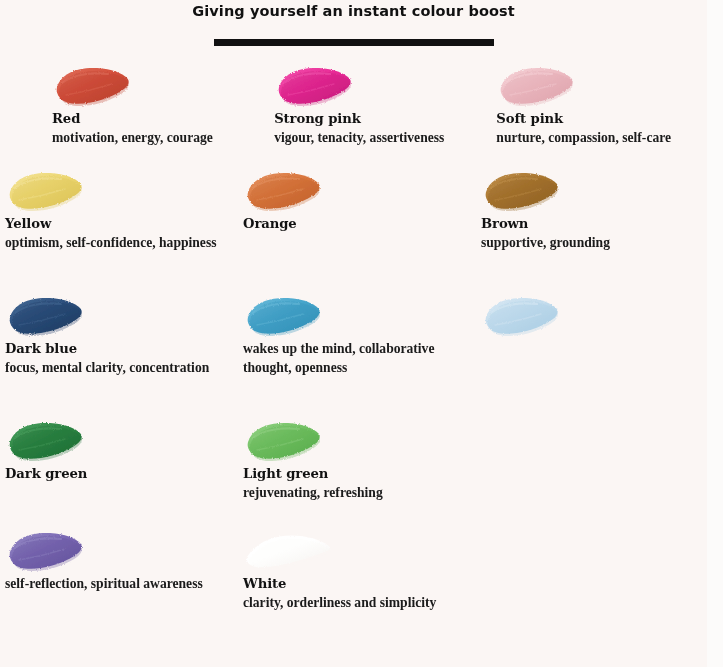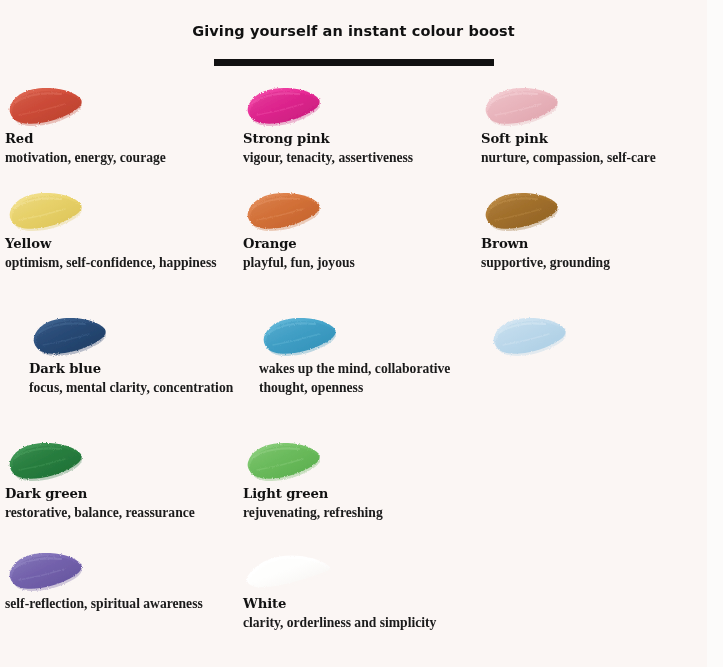--- a/index.html
+++ b/index.html
@@ -17,21 +17,21 @@
     position: relative;
     width: 707px;
     height: 667px;
     background: #fbf6f4;
     box-sizing: border-box;
     overflow: hidden;
   }
 
   
   #header {
-    padding-top: 20px;
+    padding-top: 0;
     text-align: center;
   }
   #title {
     font-family: "DejaVu Sans", "Liberation Sans", sans-serif;
     font-weight: bold;
     font-size: 14.5px;
     color: #111111;
     letter-spacing: 0.1px;
     line-height: 22px;
   }
@@ -93,21 +93,21 @@
 <body>
 
 <div id="page">
 
   <div id="header">
     <div id="title">Giving yourself an instant colour boost</div>
     <div id="title-rule"></div>
   </div>
 
   <div id="grid">
-      <div class="row" style="height: 105px;">
+      <div class="row" style="height: 105px; padding-left: 47px;">
         <div class="cell col-0">
           <div class="swatch-wrap">
   <svg class="swatch" width="92" height="46" viewBox="0 0 92 46" aria-hidden="true">
     <defs>
       <linearGradient id="bs0g" x1="0" y1="0" x2="1" y2="1">
         <stop offset="0%" stop-color="#e0705c"></stop>
         <stop offset="45%" stop-color="#d4503c"></stop>
         <stop offset="100%" stop-color="#b9402e"></stop>
       </linearGradient>
       <filter id="bs0f" x="-20%" y="-30%" width="140%" height="160%">
@@ -219,21 +219,20 @@
     </defs>
     <g filter="url(#bs4f)">
       <path d="M5,25 C9,12 24,5 45,6 C60,7 70,11 75,16 C78,19 77,23 72,27 C64,33 50,39 36,41 C22,43 12,41 8,36 C5,32 4,29 5,25 Z" fill="url(#bs4g)"></path>
       <path d="M5,25 C9,12 24,5 45,6 C60,7 70,11 75,16 C78,19 77,23 72,27 C64,33 50,39 36,41 C22,43 12,41 8,36 C5,32 4,29 5,25 Z" fill="#c2622c" opacity="0.3" transform="translate(2.5,3.5) scale(0.97)"></path>
       <path d="M10,21 C20,13 38,10 56,12" stroke="#e59463" stroke-width="2.2" fill="none" opacity="0.55" stroke-linecap="round"></path>
       <path d="M14,33 C26,31 44,27 60,22" stroke="#e59463" stroke-width="1.4" fill="none" opacity="0.35" stroke-linecap="round"></path>
     </g>
   </svg>
           </div>
           <div class="color-name">Orange</div>
-          <div class="color-desc desc-wide">playful, fun, joyous</div>
         </div>
         <div class="cell col-2">
           <div class="swatch-wrap">
   <svg class="swatch" width="92" height="46" viewBox="0 0 92 46" aria-hidden="true">
     <defs>
       <linearGradient id="bs5g" x1="0" y1="0" x2="1" y2="1">
         <stop offset="0%" stop-color="#c08f4b"></stop>
         <stop offset="45%" stop-color="#a9762f"></stop>
         <stop offset="100%" stop-color="#8f6123"></stop>
       </linearGradient>
@@ -247,21 +246,21 @@
       <path d="M5,25 C9,12 24,5 45,6 C60,7 70,11 75,16 C78,19 77,23 72,27 C64,33 50,39 36,41 C22,43 12,41 8,36 C5,32 4,29 5,25 Z" fill="#8f6123" opacity="0.3" transform="translate(2.5,3.5) scale(0.97)"></path>
       <path d="M10,21 C20,13 38,10 56,12" stroke="#c08f4b" stroke-width="2.2" fill="none" opacity="0.55" stroke-linecap="round"></path>
       <path d="M14,33 C26,31 44,27 60,22" stroke="#c08f4b" stroke-width="1.4" fill="none" opacity="0.35" stroke-linecap="round"></path>
     </g>
   </svg>
           </div>
           <div class="color-name">Brown</div>
           <div class="color-desc">supportive, grounding</div>
         </div>
       </div>
-      <div class="row" style="height: 125px; padding-left: 24px;">
+      <div class="row" style="height: 125px;">
         <div class="cell col-0">
           <div class="swatch-wrap">
   <svg class="swatch" width="92" height="46" viewBox="0 0 92 46" aria-hidden="true">
     <defs>
       <linearGradient id="bs6g" x1="0" y1="0" x2="1" y2="1">
         <stop offset="0%" stop-color="#456a96"></stop>
         <stop offset="45%" stop-color="#2c4f7c"></stop>
         <stop offset="100%" stop-color="#1f3c62"></stop>
       </linearGradient>
       <filter id="bs6f" x="-20%" y="-30%" width="140%" height="160%">
@@ -345,21 +344,20 @@
     </defs>
     <g filter="url(#bs9f)">
       <path d="M5,25 C9,12 24,5 45,6 C60,7 70,11 75,16 C78,19 77,23 72,27 C64,33 50,39 36,41 C22,43 12,41 8,36 C5,32 4,29 5,25 Z" fill="url(#bs9g)"></path>
       <path d="M5,25 C9,12 24,5 45,6 C60,7 70,11 75,16 C78,19 77,23 72,27 C64,33 50,39 36,41 C22,43 12,41 8,36 C5,32 4,29 5,25 Z" fill="#1f6e34" opacity="0.3" transform="translate(2.5,3.5) scale(0.97)"></path>
       <path d="M10,21 C20,13 38,10 56,12" stroke="#4ba05f" stroke-width="2.2" fill="none" opacity="0.55" stroke-linecap="round"></path>
       <path d="M14,33 C26,31 44,27 60,22" stroke="#4ba05f" stroke-width="1.4" fill="none" opacity="0.35" stroke-linecap="round"></path>
     </g>
   </svg>
           </div>
           <div class="color-name">Dark green</div>
-          <div class="color-desc">restorative, balance, reassurance</div>
         </div>
         <div class="cell col-1">
           <div class="swatch-wrap">
   <svg class="swatch" width="92" height="46" viewBox="0 0 92 46" aria-hidden="true">
     <defs>
       <linearGradient id="bs10g" x1="0" y1="0" x2="1" y2="1">
         <stop offset="0%" stop-color="#93d285"></stop>
         <stop offset="45%" stop-color="#72c163"></stop>
         <stop offset="100%" stop-color="#59ad4c"></stop>
       </linearGradient>

